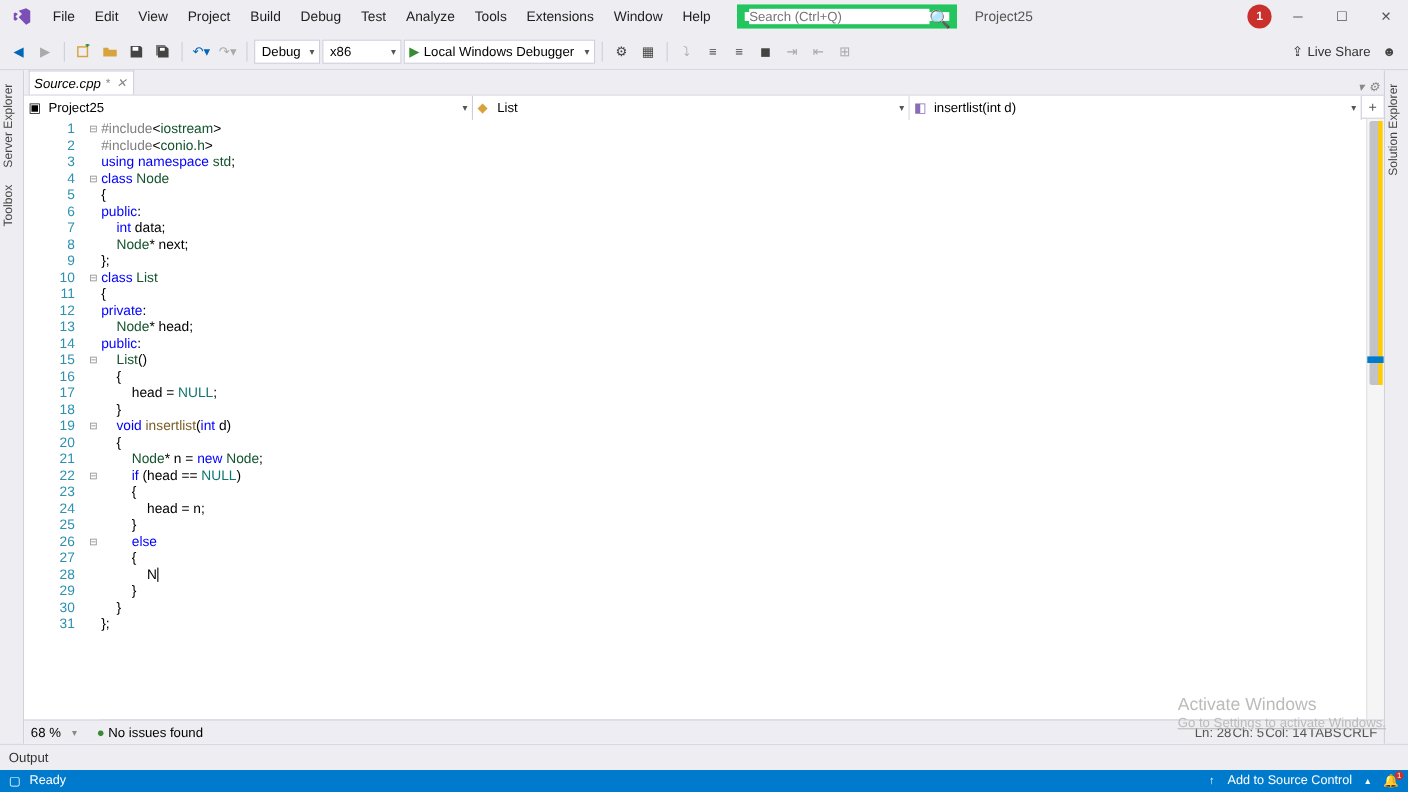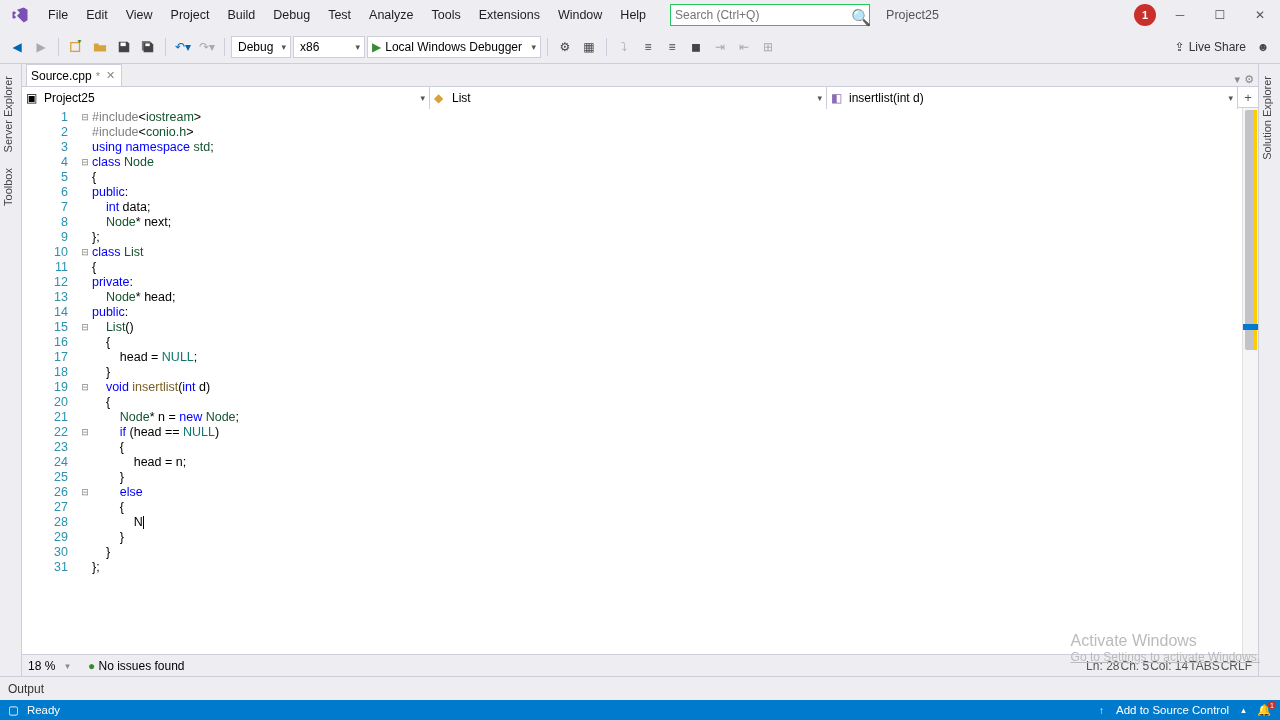--- a/index.html
+++ b/index.html
@@ -4,21 +4,21 @@
 <style>
 * { margin: 0; padding: 0; box-sizing: border-box; font-family: "Segoe UI", sans-serif; }
 html, body { width: 1280px; height: 720px; overflow: hidden; background: #eeeef2; }
 
 
 .titlebar { height: 30px; background: #eeeef2; display: flex; align-items: center; padding: 4px 4px; }
 .vs-logo { width: 24px; height: 24px; margin: 0 8px 0 4px; display: flex; align-items: center; justify-content: center; }
 .vs-logo svg { width: 18px; height: 18px; }
 .menu { display: flex; gap: 2px; }
 .menu-item { padding: 4px 8px; font-size: 12.5px; color: #1e1e1e; cursor: pointer; }
-.search-box { margin-left: 16px; width: 200px; height: 22px; border: 1px solid #22c55e; background: #fff; display: flex; align-items: center; padding: 0 4px; }
+.search-box { margin-left: 16px; width: 200px; height: 22px; border: 7px solid #22c55e; background: #fff; display: flex; align-items: center; padding: 0 4px; }
 .search-box input { border: none; outline: none; flex: 1; font-size: 12px; color: #555; }
 .search-box .sicon { width: 14px; height: 14px; color: #888; }
 .proj-label { margin-left: 16px; font-size: 12.5px; color: #555; }
 .titlebar-right { margin-left: auto; display: flex; align-items: center; gap: 8px; }
 .notif-badge { width: 22px; height: 22px; border-radius: 50%; background: #c9302c; color: #fff; display: flex; align-items: center; justify-content: center; font-size: 11px; font-weight: bold; }
 .win-btn { width: 32px; height: 24px; display: flex; align-items: center; justify-content: center; color: #555; font-size: 12px; }
 
 
 .toolbar { height: 34px; background: #eeeef2; display: flex; align-items: center; padding: 0 6px; gap: 2px; border-bottom: 1px solid #cccedb; }
 .tb-btn { min-width: 22px; height: 22px; display: flex; align-items: center; justify-content: center; color: #444; font-size: 12px; padding: 0 2px; }
@@ -36,21 +36,21 @@
 
 
 .workspace { display: flex; height: calc(720px - 30px - 34px - 24px - 20px); }
 .left-rail { width: 22px; background: #eeeef2; border-right: 1px solid #cccedb; display: flex; flex-direction: column; padding-top: 4px; }
 .rail-tab { writing-mode: vertical-rl; transform: rotate(180deg); font-size: 11px; padding: 8px 2px; color: #444; text-align: center; }
 .right-rail { width: 22px; background: #eeeef2; border-left: 1px solid #cccedb; display: flex; flex-direction: column; padding-top: 4px; }
 
 .editor-area { flex: 1; display: flex; flex-direction: column; background: #fff; }
 
 
-.file-tabs { height: 22px; background: #eeeef2; display: flex; align-items: flex-end; padding-left: 4px; gap: 15px; }
+.file-tabs { height: 22px; background: #eeeef2; display: flex; align-items: flex-end; padding-left: 4px; gap: 15px; font-style: italic; }
 .file-tab { height: 22px; background: #fff; border: 1px solid #cccedb; border-bottom: none; display: flex; align-items: center; padding: 0 4px; font-size: 12px; gap: 4px; }
 .file-tab .mod { color: #888; font-size: 11px; }
 .file-tab .close { color: #888; font-size: 11px; padding: 0 2px; }
 .file-tabs-right { margin-left: auto; display: flex; gap: 4px; padding-right: 4px; color: #888; font-size: 11px; }
 
 
 .nav-bar { height: 22px; display: flex; border-top: 1px solid #cccedb; border-bottom: 1px solid #cccedb; }
 .nav-combo { height: 22px; border-right: 1px solid #cccedb; display: flex; align-items: center; padding: 0 16px 0 4px; font-size: 12px; position: relative; background: #fff; }
 .nav-combo::after { content: "▾"; position: absolute; right: 4px; font-size: 9px; color: #555; }
 .nav-combo:nth-child(1) { flex: 0 0 408px; }
@@ -295,21 +295,21 @@
         </div>
       <div class="code" id="code"><div><span class="dir">#include</span>&lt;<span class="type">iostream</span>&gt;</div><div><span class="dir">#include</span>&lt;<span class="type">conio.h</span>&gt;</div><div><span class="kw">using</span> <span class="kw">namespace</span> <span class="type">std</span>;</div><div><span class="kw">class</span> <span class="type">Node</span></div><div>{</div><div><span class="kw">public</span>:</div><div>    <span class="kw">int</span> data;</div><div>    <span class="type">Node</span>* next;</div><div>};</div><div><span class="kw">class</span> <span class="type">List</span></div><div>{</div><div><span class="kw">private</span>:</div><div>    <span class="type">Node</span>* head;</div><div><span class="kw">public</span>:</div><div>    <span class="type">List</span>()</div><div>    {</div><div>        head = <span class="null">NULL</span>;</div><div>    }</div><div>    <span class="kw">void</span> <span class="func">insertlist</span>(<span class="kw">int</span> d)</div><div>    {</div><div>        <span class="type">Node</span>* n = <span class="kw">new</span> <span class="type">Node</span>;</div><div>        <span class="kw">if</span> (head == <span class="null">NULL</span>)</div><div>        {</div><div>            head = n;</div><div>        }</div><div>        <span class="kw">else</span></div><div>        {</div><div>            N<span class="caret"></span></div><div>        }</div><div>    }</div><div>};</div></div>
       <div class="vscroll">
         <div class="thumb"></div>
         <div class="mark" style="top:2px;height:240px"></div>
         <div class="caret-ind"></div>
       </div>
     </div>
 
     <div class="editor-status">
-      <span>18 %</span>
+      <span>68 %</span>
       <span style="font-size:9px;color:#888">▾</span>
       <span style="margin-left:8px">
         <span class="issue-ok">●</span>
         <span>No issues found</span>
       </span>
       <div class="editor-status-right">
         <span>Ln: 28</span>
         <span>Ch: 5</span>
         <span>Col: 14</span>
         <span>TABS</span>

